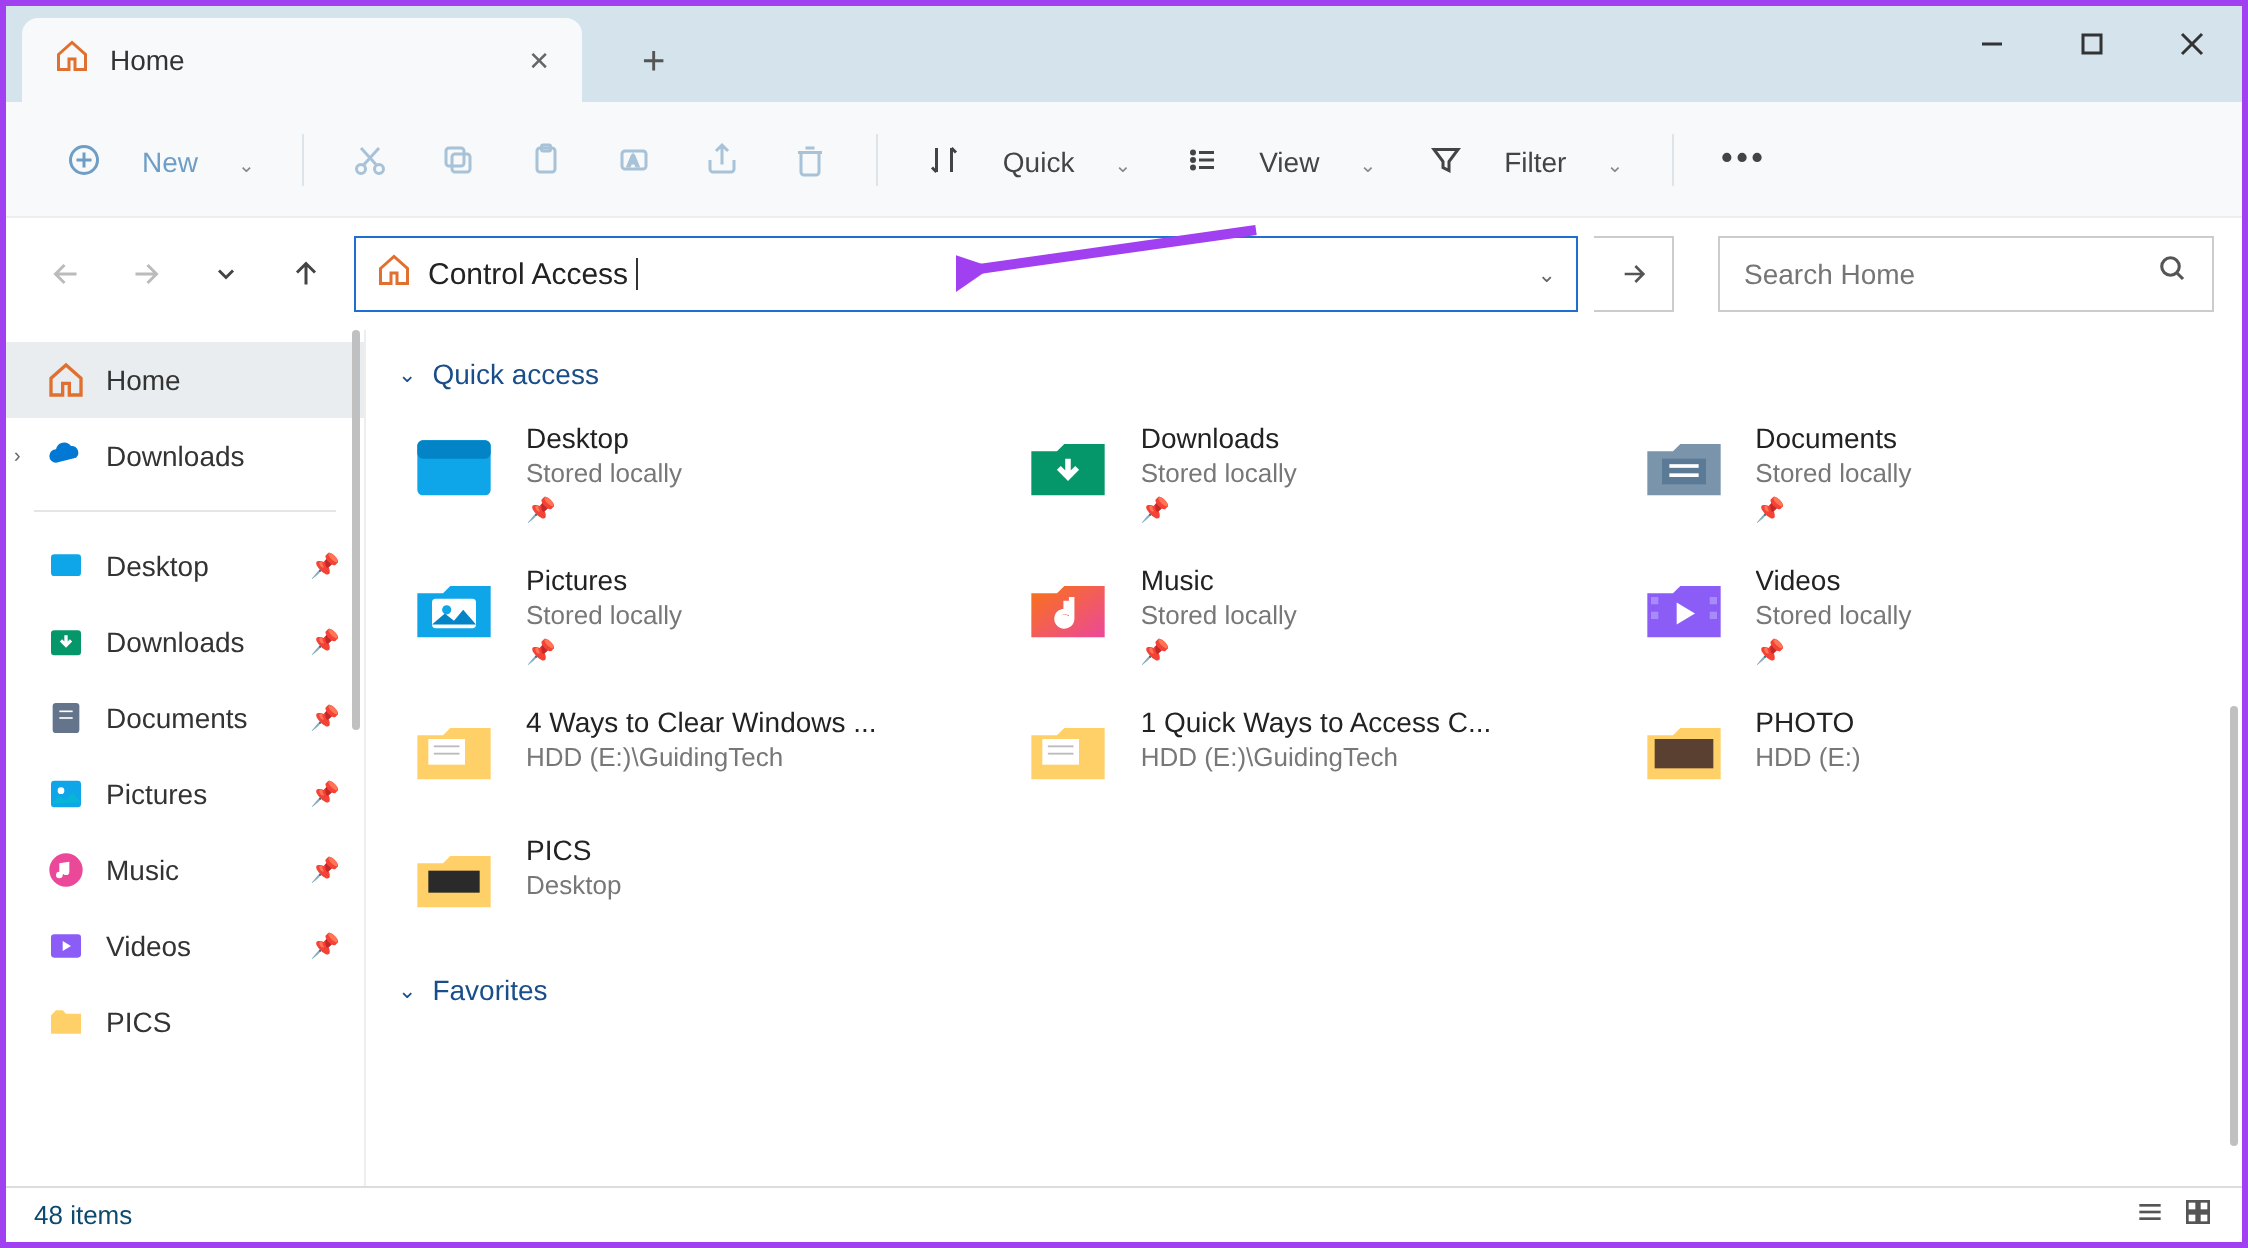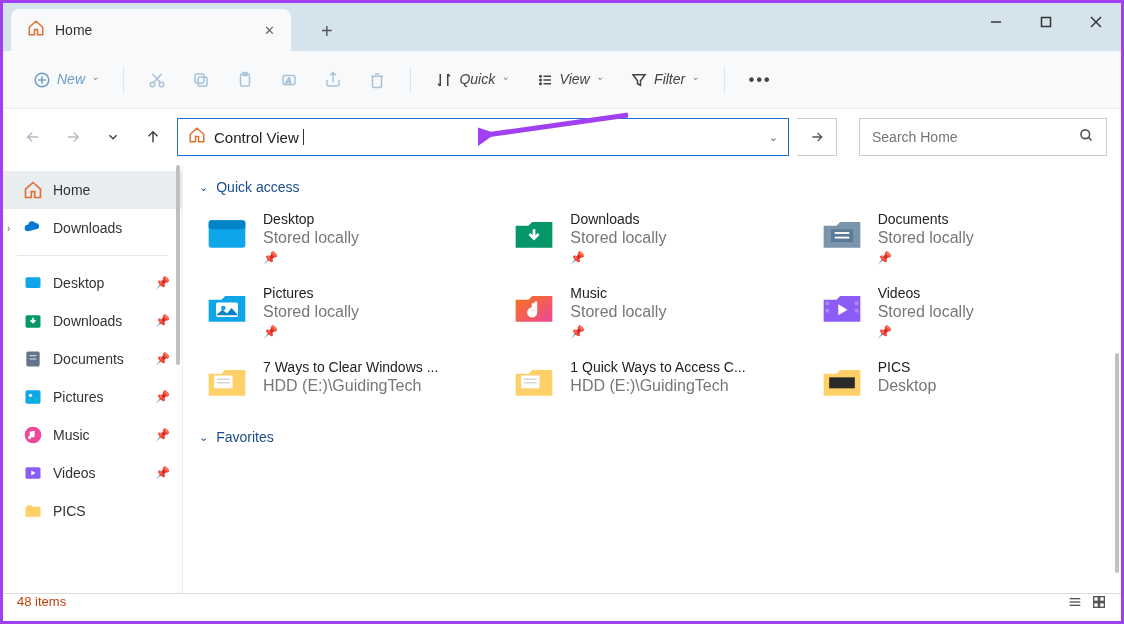--- a/index.html
+++ b/index.html
@@ -10,21 +10,21 @@
 .tab { display: flex; align-items: center; background: #f7f9fb; height: 42px; padding: 0 16px; border-radius: 8px 8px 0 0; margin-left: 8px; min-width: 280px; gap: 10px; }
 .tab-icon svg { width: 18px; height: 18px; }
 .tab-title { font-size: 14px; color: #333; flex: 1; }
 .tab-close { color: #666; font-size: 13px; }
 .new-tab { margin-left: 20px; color: #555; font-size: 20px; padding: 0 10px; height: 40px; display: flex; align-items: center; }
 .window-controls { position: absolute; right: 0; top: 0; display: flex; height: 38px; }
 .window-btn { width: 50px; display: flex; align-items: center; justify-content: center; color: #333; }
 
 
 .toolbar { height: 58px; background: #f7f9fb; display: flex; align-items: center; padding: 0 22px; gap: 10px; border-bottom: 1px solid #eee; }
-.tbar-btn { display: flex; align-items: flex-start; gap: 6px; color: #6e9dc5; padding: 6px 8px; font-size: 14px; font-style: italic; }
+.tbar-btn { display: flex; align-items: flex-end; gap: 20px; color: #6e9dc5; padding: 6px 8px; font-size: 14px; }
 .tbar-btn.dis { color: #a8c2d8; }
 .tbar-sep { width: 1px; height: 26px; background: #dde5eb; margin: 0 6px; }
 .tbar-btn svg { width: 18px; height: 18px; }
 .tbar-btn.group { color: #444; }
 .tbar-btn.group svg { stroke: #444; }
 .chev { font-size: 10px; color: #888; }
 .more-dots { color: #444; font-weight: bold; letter-spacing: 2px; font-size: 16px; }
 
 
 .navbar { height: 56px; display: flex; align-items: center; padding: 0 14px; gap: 8px; }
@@ -54,28 +54,28 @@
 
 .content { flex: 1; padding: 14px 20px 10px 16px; overflow-y: auto; position: relative; }
 .section-head { display: flex; align-items: center; gap: 8px; color: #1a4e8a; font-size: 14px; margin-bottom: 12px; }
 .section-head .sc { color: #1a4e8a; font-size: 11px; }
 .grid { display: grid; grid-template-columns: repeat(3, 1fr); gap: 12px 20px; margin-bottom: 22px; }
 .item { display: flex; gap: 12px; align-items: flex-start; padding: 4px; }
 .item-ico { width: 48px; height: 44px; flex-shrink: 0; display: flex; align-items: center; justify-content: center; }
 .item-ico svg { width: 44px; height: 40px; }
 .item-txt { display: flex; flex-direction: column; gap: 2px; }
 .item-name { font-size: 14px; color: #222; white-space: nowrap; overflow: hidden; text-overflow: ellipsis; max-width: 200px; }
-.item-sub { font-size: 16px; color: #777; }
+.item-sub { font-size: 13px; color: #777; }
 .item-pin { color: #999; font-size: 12px; margin-top: 2px; }
 
 .scroll-ind { position: absolute; right: 2px; top: 188px; width: 4px; height: 220px; background: #c0c0c0; border-radius: 2px; }
 .side-scroll { position: absolute; right: 2px; top: 0; width: 4px; height: 200px; background: #c0c0c0; border-radius: 2px; }
 
 
-.statusbar { height: 28px; border-top: 1px solid #ddd; display: flex; align-items: flex-start; padding: 0 14px; font-size: 13px; color: #c2410c; }
+.statusbar { height: 28px; border-top: 1px solid #ddd; display: flex; align-items: center; padding: 0 14px; font-size: 13px; color: #0c4a6e; }
 .statusbar .view-icons { margin-left: auto; display: flex; gap: 8px; color: #555; }
 </style>
 </head>
 <body>
 
 <div class="titlebar">
   <div class="tab">
     <span class="tab-icon">
       <svg viewBox="0 0 24 24">
           <path d="M3 11 L12 3 L21 11 L21 21 L14 21 L14 14 L10 14 L10 21 L3 21 Z" fill="none" stroke="#e07030" stroke-width="2"></path>
@@ -205,21 +205,21 @@
       <svg width="18" height="18" viewBox="0 0 24 24" fill="none" stroke="currentColor" stroke-width="2">
         <path d="M12 19V5M6 11l6-6 6 6"></path>
       </svg>
     </div>
   <div class="addrbar">
     <span class="addrbar-icon">
       <svg viewBox="0 0 24 24">
           <path d="M3 11 L12 3 L21 11 L21 21 L14 21 L14 14 L10 14 L10 21 L3 21 Z" fill="none" stroke="#e07030" stroke-width="2"></path>
         </svg>
     </span>
-    <span class="addrbar-text">Control View</span>
+    <span class="addrbar-text">Control Access</span>
     <span style="border-left:1px solid #333;height:16px;margin-left:4px"></span>
     <span class="addrbar-chev">⌄</span>
     <svg class="annot-arrow" width="160" height="40">
       <defs>
           <marker id="ah" markerWidth="10" markerHeight="10" refX="2" refY="4" orient="auto">
             <path d="M8 0 L0 4 L8 8 z" fill="#a040f0"></path>
           </marker>
         </defs>
       <line x1="150" y1="4" x2="8" y2="24" stroke="#a040f0" stroke-width="5" marker-end="url(#ah)"></line>
     </svg>
@@ -444,37 +444,50 @@
         <div class="item">
       <div class="item-ico">
             <svg width="44" height="40" viewBox="0 0 48 40">
               <path d="M4 12 L18 12 L22 8 L44 8 L44 36 L4 36 Z" fill="#ffd067"></path>
               <rect x="10" y="14" width="20" height="14" fill="#fff"></rect>
               <line x1="13" y1="18" x2="27" y2="18" stroke="#bbb"></line>
               <line x1="13" y1="22" x2="27" y2="22" stroke="#bbb"></line>
             </svg>
           </div>
       <div class="item-txt">
-        <span class="item-name">7 Ways to Clear Windows ...</span>
+        <span class="item-name">4 Ways to Clear Windows ...</span>
         <span class="item-sub">HDD (E:)\GuidingTech</span>
 
       </div>
     </div>
         <div class="item">
       <div class="item-ico">
             <svg width="44" height="40" viewBox="0 0 48 40">
               <path d="M4 12 L18 12 L22 8 L44 8 L44 36 L4 36 Z" fill="#ffd067"></path>
               <rect x="10" y="14" width="20" height="14" fill="#fff"></rect>
               <line x1="13" y1="18" x2="27" y2="18" stroke="#bbb"></line>
               <line x1="13" y1="22" x2="27" y2="22" stroke="#bbb"></line>
             </svg>
           </div>
       <div class="item-txt">
         <span class="item-name">1 Quick Ways to Access C...</span>
         <span class="item-sub">HDD (E:)\GuidingTech</span>
+
+      </div>
+    </div>
+        <div class="item">
+      <div class="item-ico">
+            <svg width="44" height="40" viewBox="0 0 48 40">
+              <path d="M4 12 L18 12 L22 8 L44 8 L44 36 L4 36 Z" fill="#ffd067"></path>
+              <rect x="8" y="14" width="32" height="16" fill="#5a4030"></rect>
+            </svg>
+          </div>
+      <div class="item-txt">
+        <span class="item-name">PHOTO</span>
+        <span class="item-sub">HDD (E:)</span>
 
       </div>
     </div>
         <div class="item">
       <div class="item-ico">
             <svg width="44" height="40" viewBox="0 0 48 40">
               <path d="M4 12 L18 12 L22 8 L44 8 L44 36 L4 36 Z" fill="#ffd067"></path>
               <rect x="10" y="16" width="28" height="12" fill="#2a2a2a"></rect>
             </svg>
           </div>

